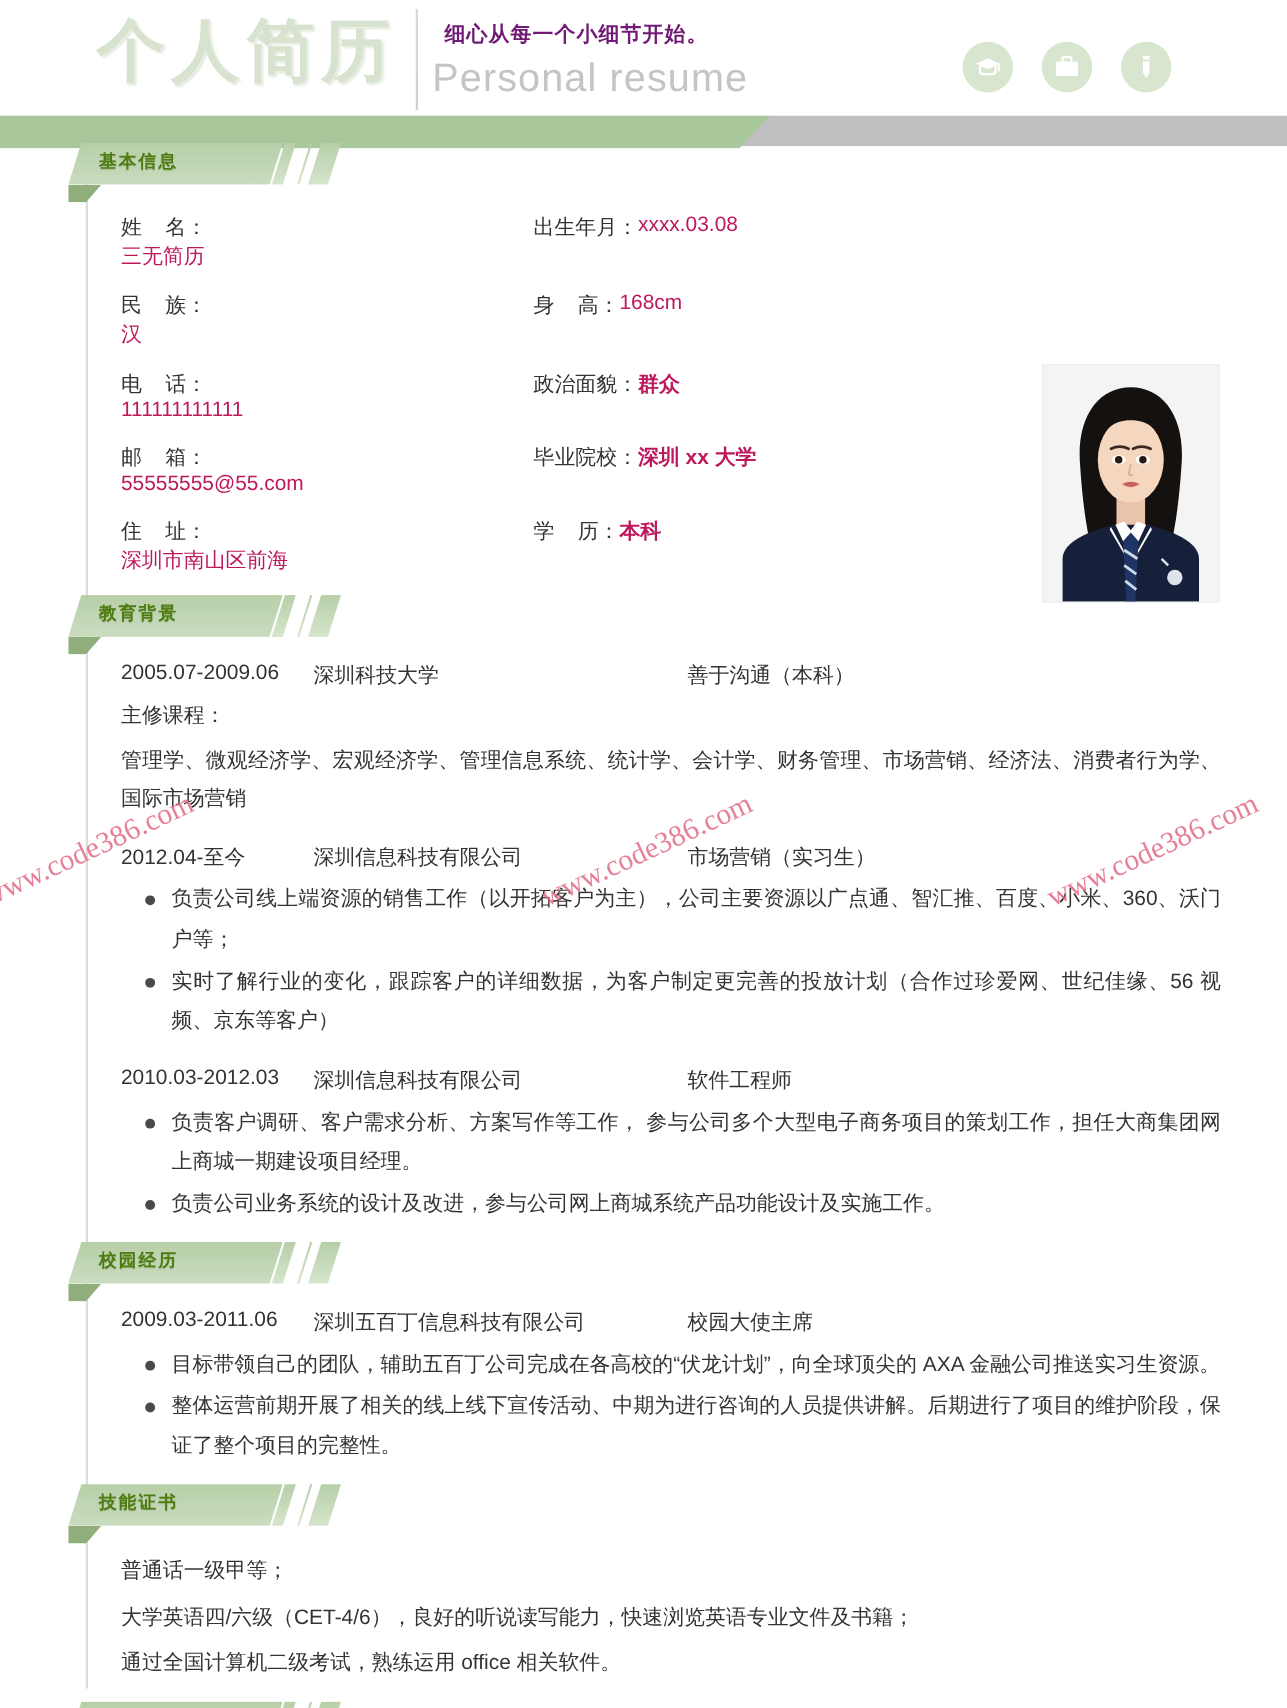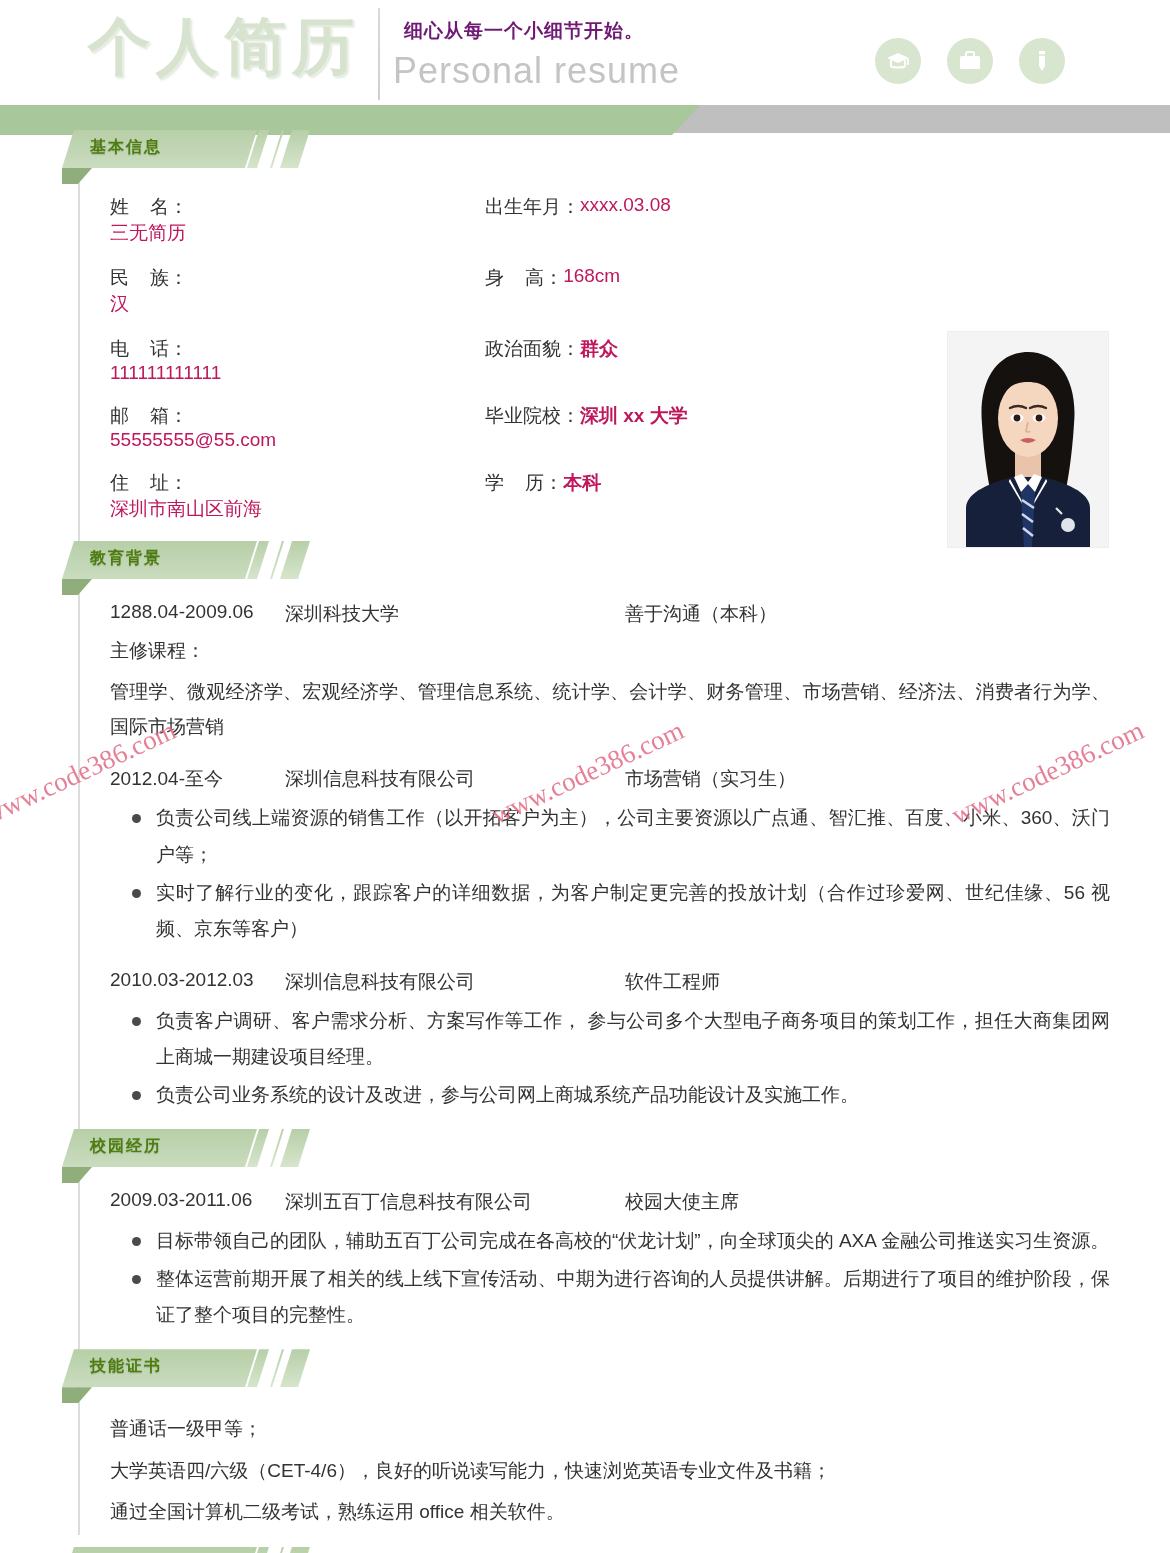--- a/index.html
+++ b/index.html
@@ -286,21 +286,21 @@
       <div class="body"></div>
       <div class="stripe s1"></div>
       <div class="stripe s2"></div>
       <div class="stripe s3"></div>
       <div class="fold"></div>
       <div class="label">教育背景</div>
       <div class="sec-underline"></div>
     </div>
     <div class="sec-body">
       <div class="entry-head">
-        <div class="d">1288.04-2009.06</div>
+        <div class="d">2005.07-2009.06</div>
         <div class="o">深圳科技大学</div>
         <div class="r">善于沟通（本科）</div>
       </div>
       <div class="plain tight">主修课程：</div>
       <div class="plain tight" style="text-align:justify;">管理学、微观经济学、宏观经济学、管理信息系统、统计学、会计学、财务管理、市场营销、经济法、消费者行为学、国际市场营销</div>
     </div>
   </div>
 
   <div class="sec">
     <div class="sec-body">

